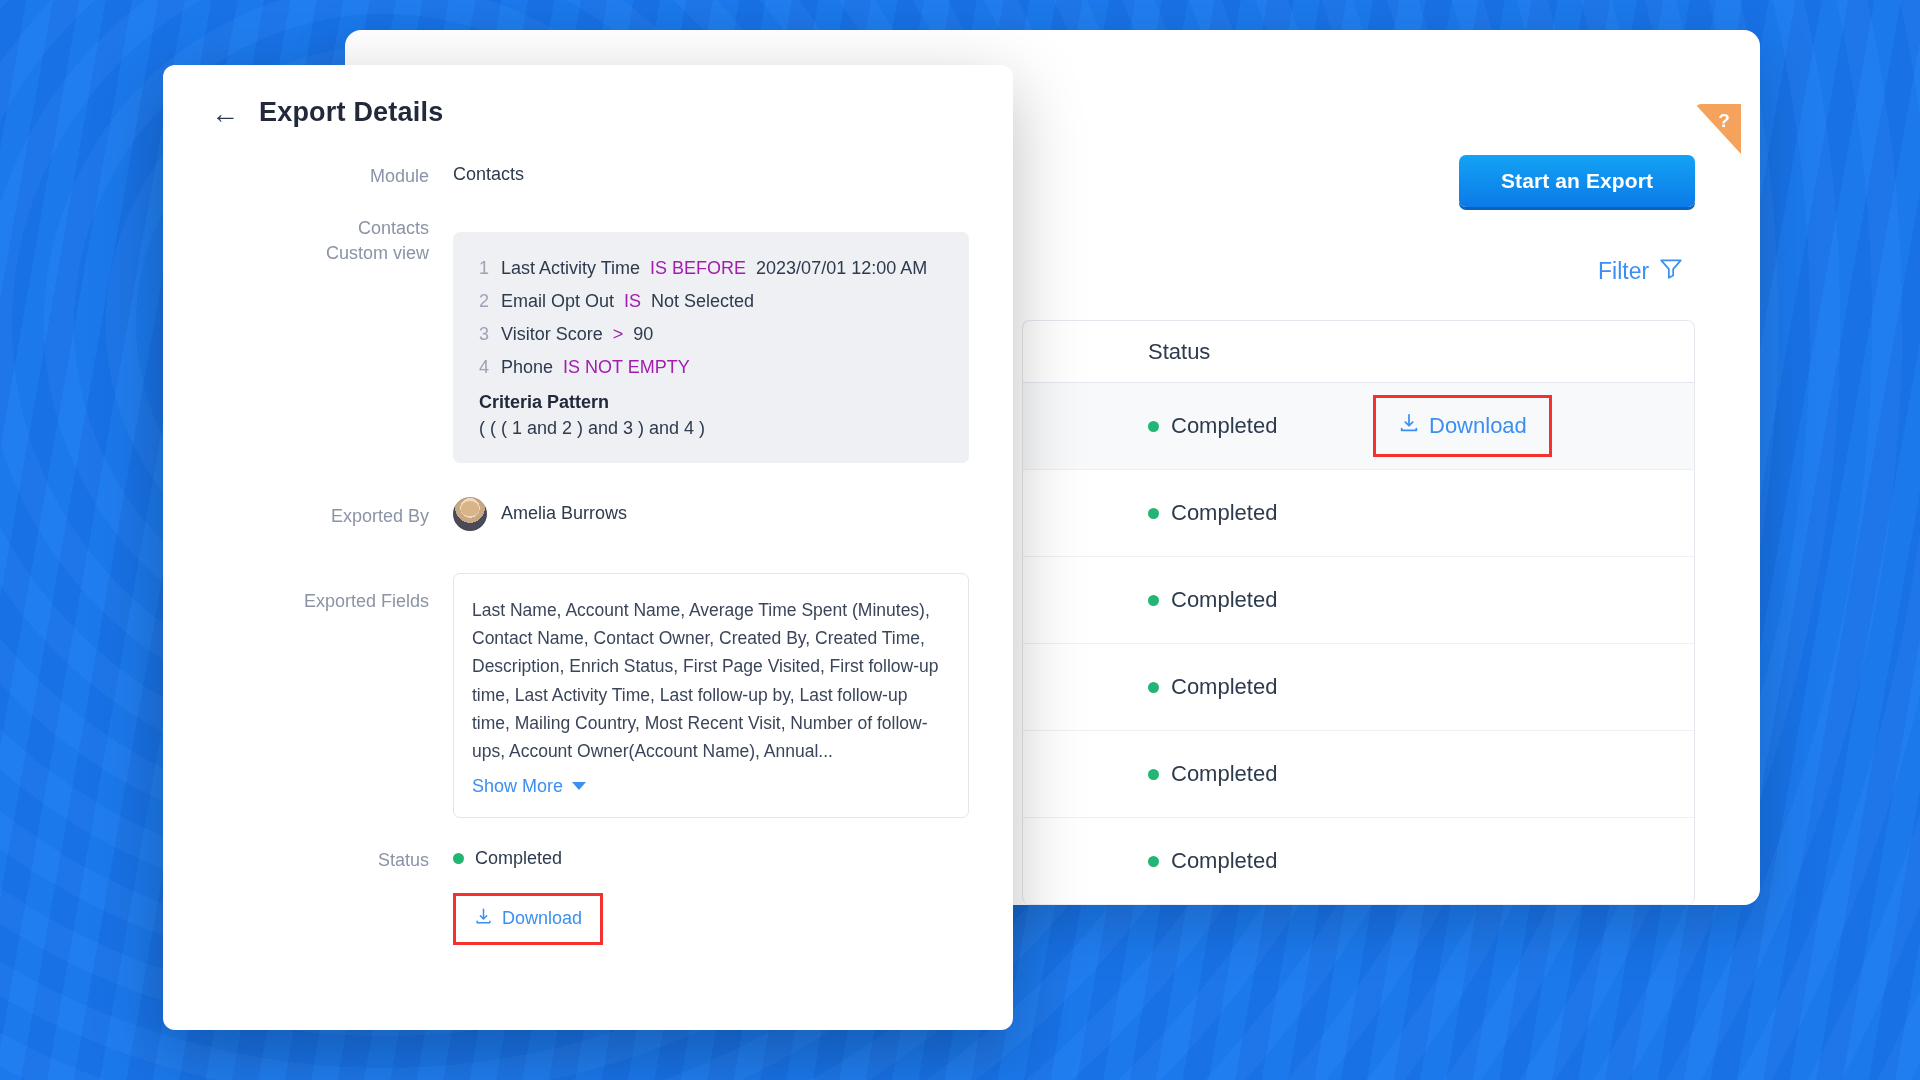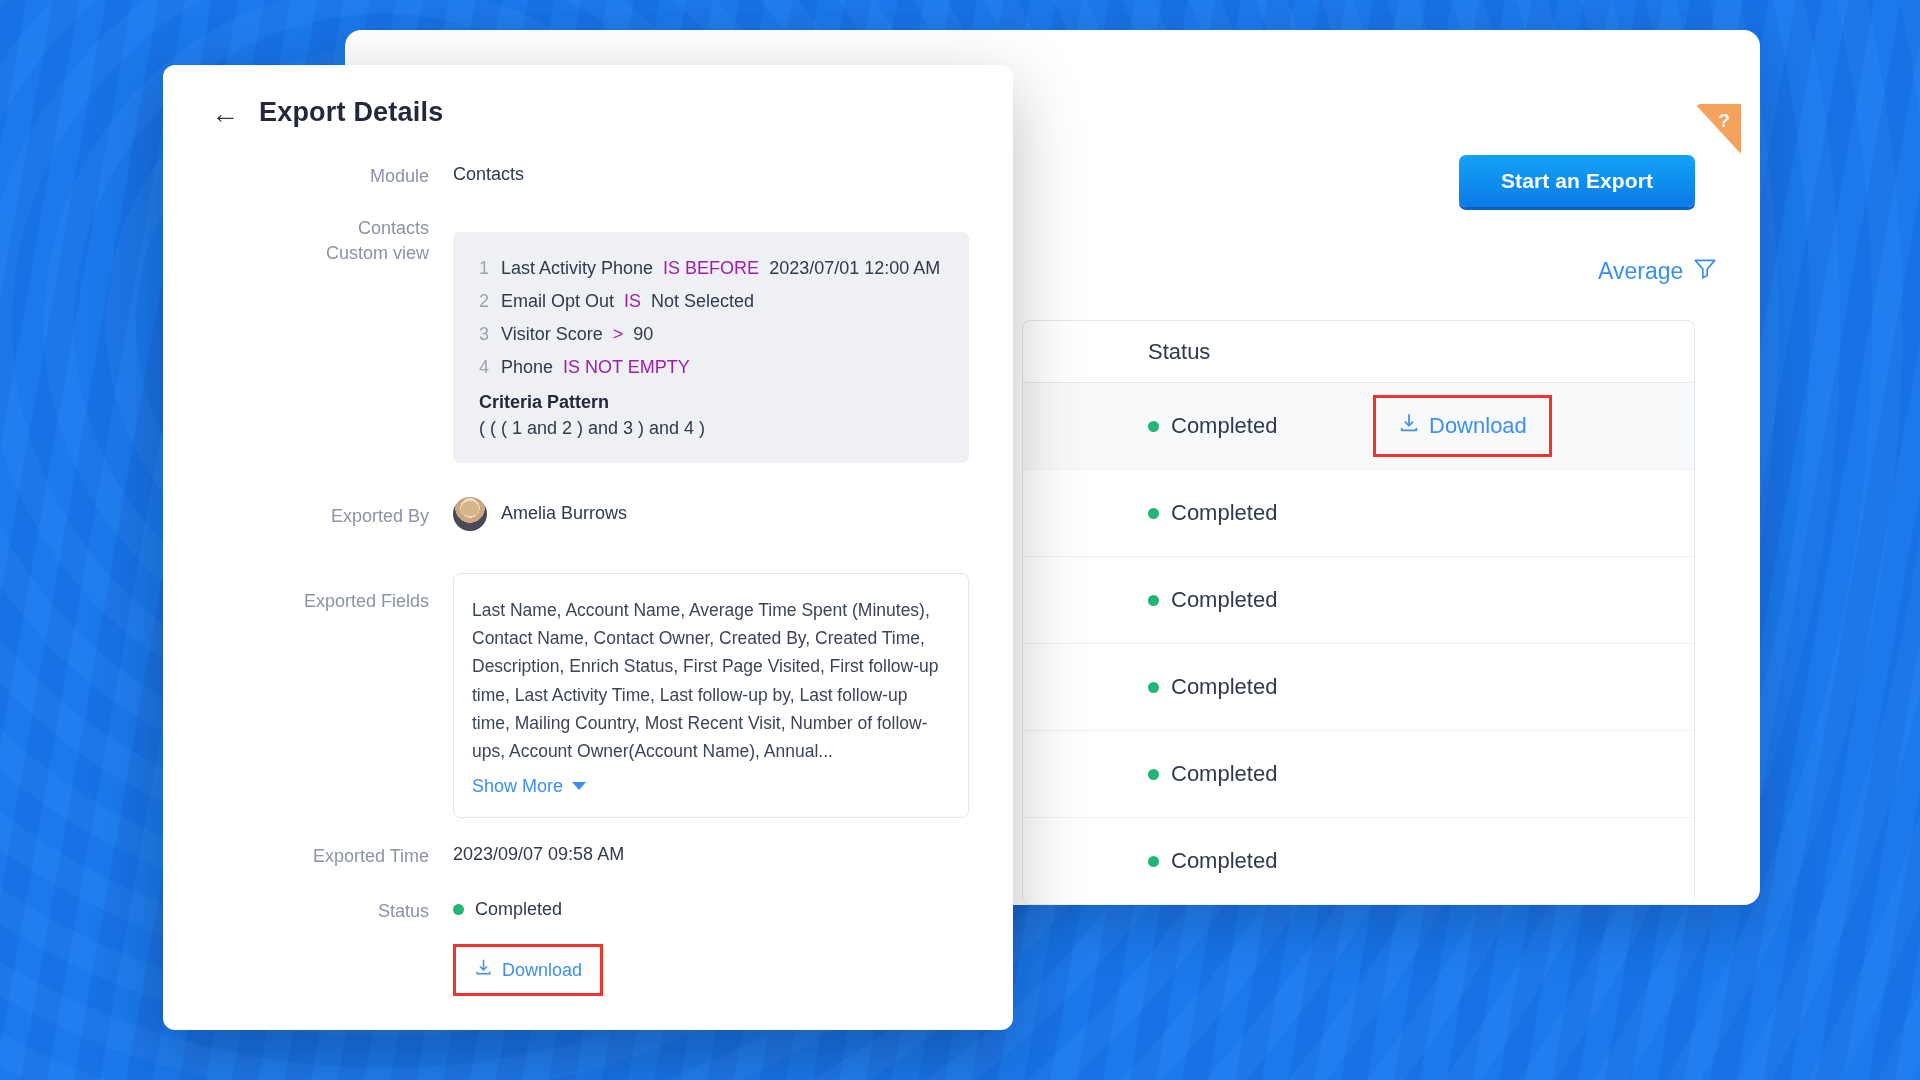--- a/index.html
+++ b/index.html
@@ -339,21 +339,21 @@
   <div id="app-inner"></div>
 </div>
 
 <div id="help-tab">
   <span>?</span>
 </div>
 
 <button id="start-export-btn">Start an Export</button>
 
 <div id="filter-btn">
-  <span>Average</span>
+  <span>Filter</span>
   <span>
     <svg width="26" height="26" viewBox="0 0 24 24" fill="none" stroke="#3b8ff0" stroke-width="1.6" stroke-linejoin="round">
       <path d="M3 5 h18 l-7 8 v6 l-4 2 v-8 Z"></path>
     </svg>
   </span>
 </div>
 
 <div id="records-table">
   <div class="tbl-head">
     <div class="col-status">Status</div>
@@ -434,21 +434,21 @@
   <div class="field-row" style="margin-top:26px">
     <div class="field-label">
       <div>Contacts</div>
       <div>Custom view</div>
     </div>
     <div class="field-value">
 
       <div id="criteria-box">
         <div class="crit-row">
           <span class="crit-idx">1</span>
-          <span>Last Activity Phone</span>
+          <span>Last Activity Time</span>
           <span class="crit-op">IS BEFORE</span>
           <span>2023/07/01 12:00 AM</span>
         </div>
         <div class="crit-row">
           <span class="crit-idx">2</span>
           <span>Email Opt Out</span>
           <span class="crit-op">IS</span>
           <span>Not Selected</span>
         </div>
         <div class="crit-row">
@@ -483,24 +483,20 @@
       <div id="fields-box">
         <div id="fields-text">Last Name, Account Name, Average Time Spent (Minutes), Contact Name, Contact Owner, Created By, Created Time, Description, Enrich Status, First Page Visited, First follow-up time, Last Activity Time, Last follow-up by, Last follow-up time, Mailing Country, Most Recent Visit, Number of follow-ups, Account Owner(Account Name), Annual...</div>
         <div id="show-more">
           <span>Show More</span>
           <span class="caret-down"></span>
         </div>
       </div>
     </div>
   </div>
 
-  <div class="field-row" style="margin-top:26px">
-    <div class="field-label">Exported Time</div>
-    <div class="field-value">2023/09/07 09:58 AM</div>
-  </div>
 
 
   <div class="field-row" style="margin-top:30px">
     <div class="field-label">Status</div>
     <div class="field-value">
       <div class="status-line">
         <span class="dot-green"></span>
         <span>Completed</span>
       </div>
       <div id="panel-download">

